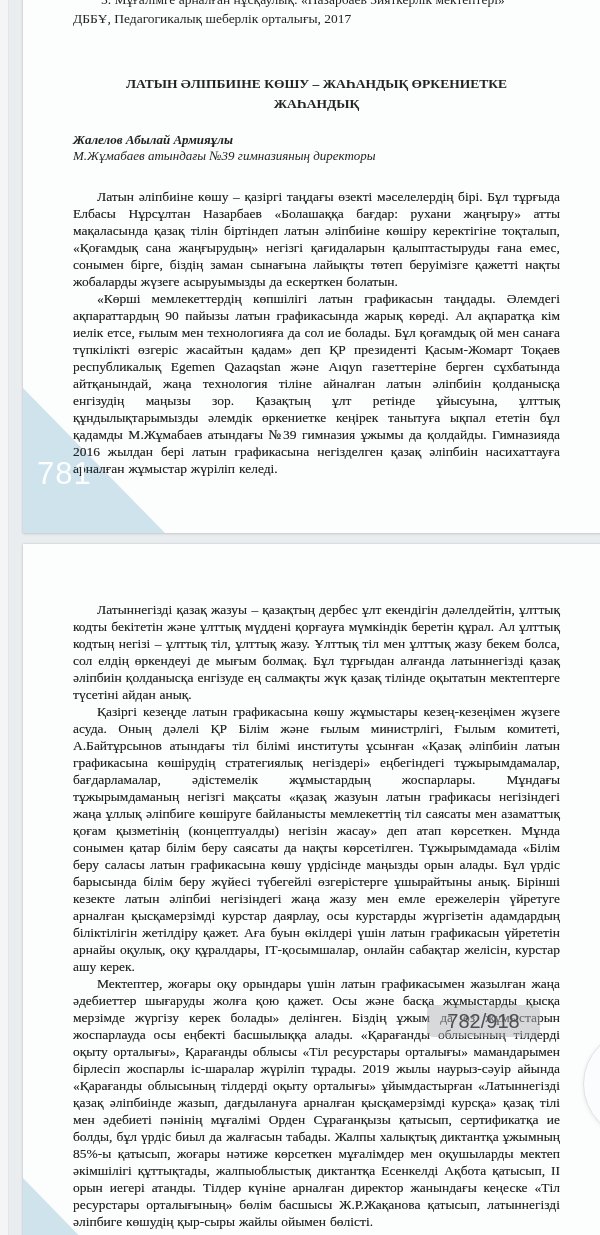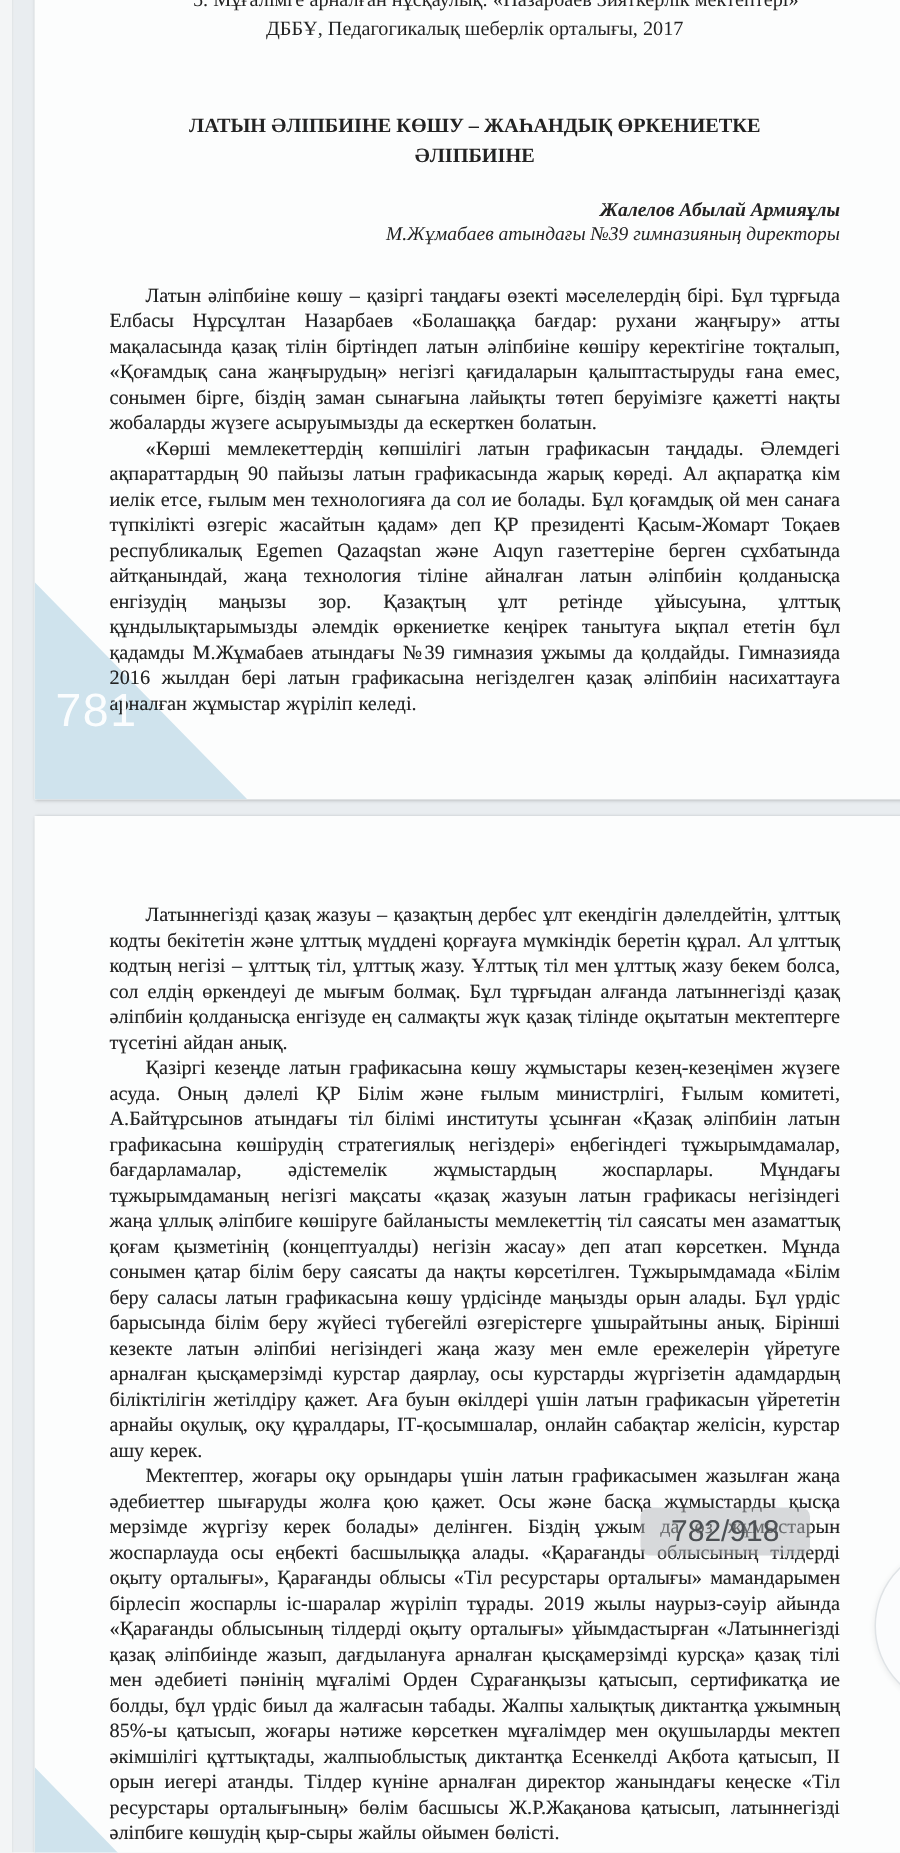--- a/index.html
+++ b/index.html
@@ -24,30 +24,30 @@
   .page2 { top: 544px; height: 780px; }
   .textcol {
     position: relative; z-index: 2;
     margin-left: 50px; width: 487px;
     color: #232323;
   }
   .page1 .textcol { padding-top: 12px; }
   .page2 .textcol { padding-top: 57px; }
   .ref-line {
     font-size: 13.5px; line-height: 19px;
-    text-align: center;
+    text-align: left;
   }
   .ref-cut { margin-left: 28px; }
   .title {
     margin: 46px 0 18px 0;
     text-align: center;
     font-size: 13.5px; line-height: 20px;
     font-weight: bold;
   }
-  .author { margin-top: 8px; text-align: right; font-style: italic; }
+  .author { margin-top: 8px; text-align: left; font-style: italic; }
   .author div { font-size: 13px; line-height: 16px; }
   .author .author-name { font-weight: bold; }
   .bodyblock { margin-top: 24px; }
   .body-p {
     margin: 0;
     font-size: 13.5px; line-height: 17px;
     text-align: justify;
     text-indent: 24px;
     word-spacing: 0.5px;
     text-shadow: 0 0 0.4px rgba(40,40,40,0.45);
@@ -92,21 +92,21 @@
 
   <div class="gutter"></div>
 
   <div class="page page1">
     <div class="textcol">
       <div class="ref-line ref-cut">5. Мұғалімге арналған нұсқаулық: «Назарбаев Зияткерлік мектептері»</div>
       <div class="ref-line">ДББҰ, Педагогикалық шеберлік орталығы, 2017</div>
 
       <h1 class="title">
         <span>ЛАТЫН ӘЛІПБИІНЕ КӨШУ – ЖАҺАНДЫҚ ӨРКЕНИЕТКЕ</span><br>
-        <span>ӘЛІПБИІНЕ</span>
+        <span>ЖАҺАНДЫҚ</span>
       </h1>
 
       <div class="author">
         <div class="author-name">Жалелов Абылай Армияұлы</div>
         <div>М.Жұмабаев атындағы №39 гимназияның директоры</div>
       </div>
 
       <div class="bodyblock">
         <p class="body-p">Латын әліпбиіне көшу – қазіргі таңдағы өзекті мәселелердің бірі. Бұл тұрғыда Елбасы Нұрсұлтан Назарбаев «Болашаққа бағдар: рухани жаңғыру» атты мақаласында қазақ тілін біртіндеп латын әліпбиіне көшіру керектігіне тоқталып, «Қоғамдық сана жаңғырудың» негізгі қағидаларын қалыптастыруды ғана емес, сонымен бірге, біздің заман сынағына лайықты төтеп беруімізге қажетті нақты жобаларды жүзеге асыруымызды да ескерткен болатын.</p>
         <p class="body-p">«Көрші мемлекеттердің көпшілігі латын графикасын таңдады. Әлемдегі ақпараттардың 90 пайызы латын графикасында жарық көреді. Ал ақпаратқа кім иелік етсе, ғылым мен технологияға да сол ие болады. Бұл қоғамдық ой мен санаға түпкілікті өзгеріс жасайтын қадам» деп ҚР президенті Қасым-Жомарт Тоқаев республикалық Egemen Qazaqstan және Aıqyn газеттеріне берген сұхбатында айтқанындай, жаңа технология тіліне айналған латын әліпбиін қолданысқа енгізудің маңызы зор. Қазақтың ұлт ретінде ұйысуына, ұлттық құндылықтарымызды әлемдік өркениетке кеңірек танытуға ықпал ететін бұл қадамды М.Жұмабаев атындағы №39 гимназия ұжымы да қолдайды. Гимназияда 2016 жылдан бері латын графикасына негізделген қазақ әліпбиін насихаттауға арналған жұмыстар жүріліп келеді.</p>

